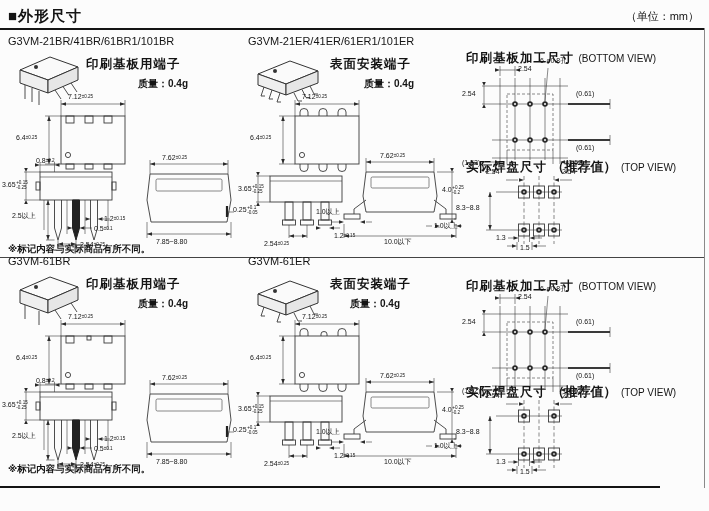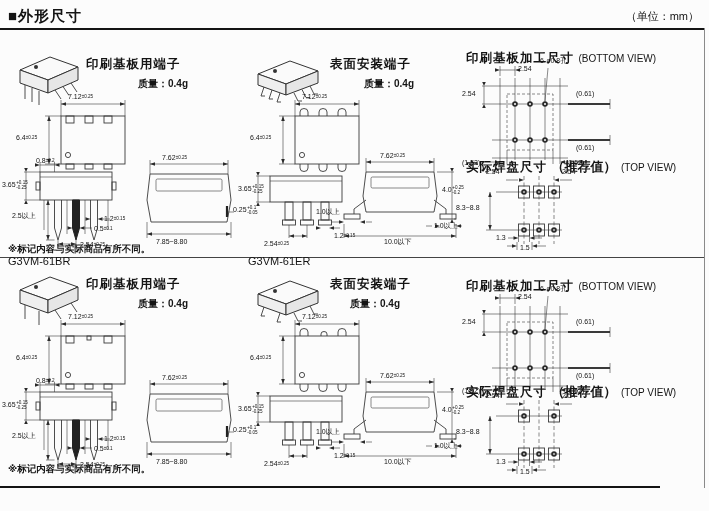--- a/index.html
+++ b/index.html
@@ -31,20 +31,22 @@
 
   <div class="hdr">■外形尺寸</div>
   <div class="unit">（单位：mm）</div>
   <div class="hrule" style="left:0;top:28px;width:705px;height:2px;"></div>
   <div class="hrule" style="left:0;top:257px;width:705px;height:1px;background:#444;"></div>
   <div class="hrule" style="left:0;top:486px;width:660px;height:2px;"></div>
   <div class="hrule" style="left:704px;top:28px;width:1px;height:460px;background:#8a8a8a;"></div>
 
   <div class="row" style="top:30px;">
 
+    <div class="model" style="left:8px;top:5px;">G3VM-21BR/41BR/61BR1/101BR</div>
+    <div class="model" style="left:248px;top:5px;">G3VM-21ER/41ER/61ER1/101ER</div>
 
     <div class="d" style="left:8px;top:18px;width:80px;height:58px;">
       <svg width="80" height="58" viewBox="0 0 80 58">
         <polygon points="12,22 42,9 70,19 40,32" fill="#fafafa" stroke="#333" stroke-width="1"></polygon>
         <polygon points="12,22 40,32 40,45 12,35" fill="#efefef" stroke="#333" stroke-width="1"></polygon>
         <polygon points="40,32 70,19 70,32 40,45" fill="#e6e6e6" stroke="#333" stroke-width="1"></polygon>
         <circle cx="28" cy="19" r="2" fill="#333"></circle>
         <path class="ln" d="M17,37 V51 M24,40 V54 M31,43 V57 M47,42 l6,9 M55,38.5 l6,9 M63,35 l6,9"></path>
       </svg>
     </div>

